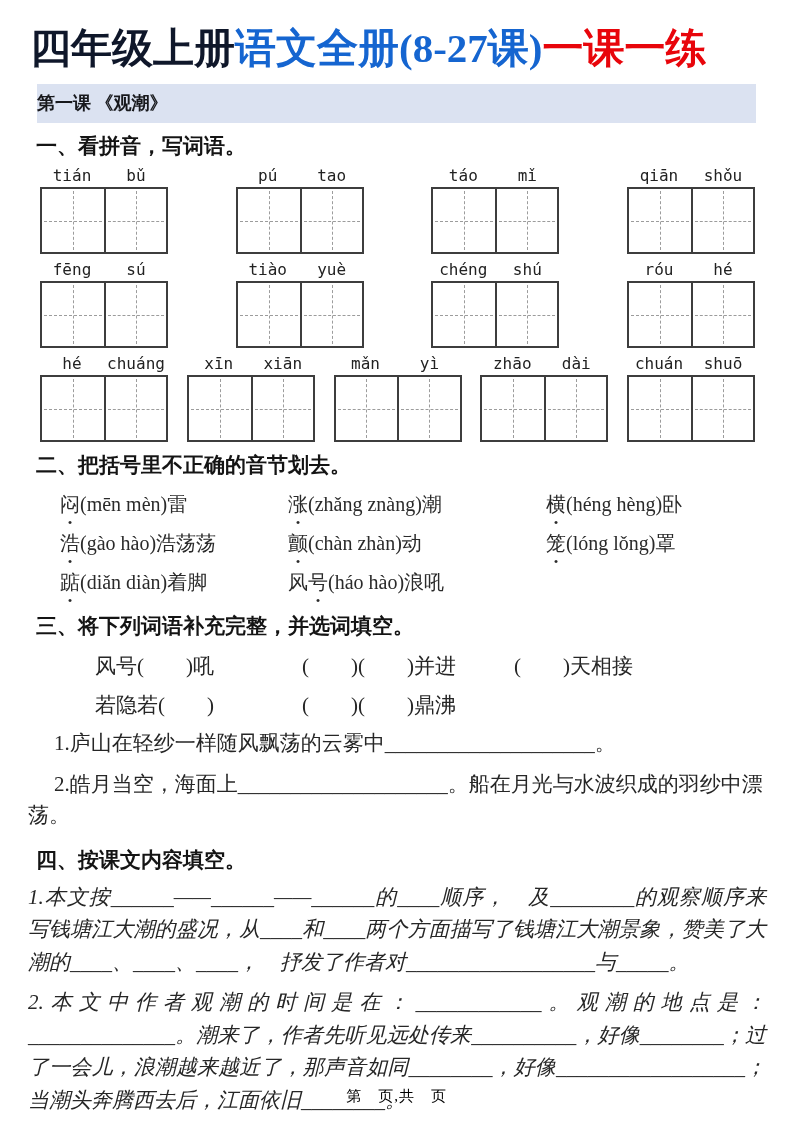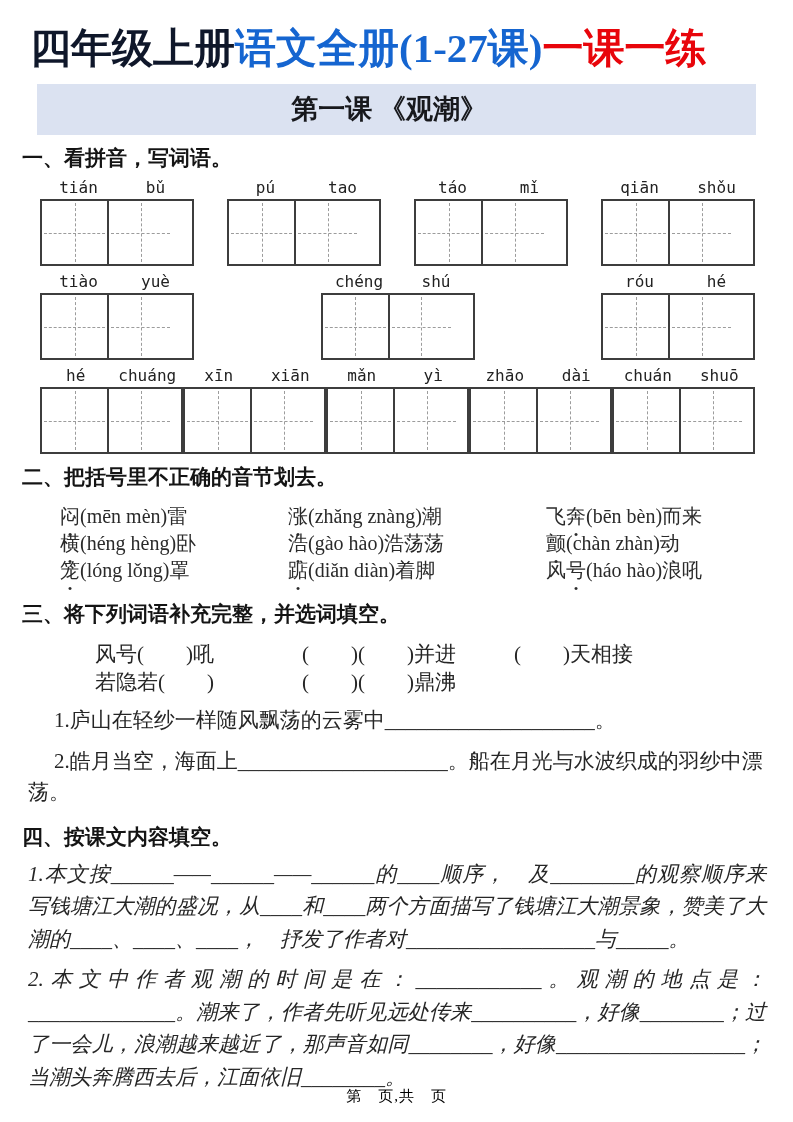--- a/index.html
+++ b/index.html
@@ -20,42 +20,42 @@
     letter-spacing: 0px;
     line-height: 1.1;
   }
   .doc-title .t-black { color: #0f172a; }
   .doc-title .t-blue  { color: #1565d0; }
   .doc-title .t-red   { color: #e8050b; }
 
   .lesson-band {
     margin: 13px 37px 0 37px;
     background: #dbe2f1;
-    text-align: center;
-    font-size: 27px;
+    text-align: left;
+    font-size: 18px;
     font-weight: bold;
     color: #17181c;
     padding: 7px 15px 8px 0;
   }
 
   .sec-heading {
-    margin: 9px 0 0 22px;
+    margin: 9px 0 0 36px;
     font-size: 21px;
     font-weight: bold;
     color: #141414;
   }
 
   
   #pinyin-rows { margin: 2px 38px 0 40px; }
   .pin-row {
     display: flex;
     justify-content: space-between;
     margin-top: 2px;
   }
-  .pin-group { width: 154px; }
+  .pin-group { width: 128px; }
   .pin-labels {
     display: flex;
     height: 25px;
     align-items: flex-end;
     padding-bottom: 2px;
   }
   .pin-labels span {
     flex: 1;
     text-align: center;
     font-family: "DejaVu Sans Mono", monospace;
@@ -79,39 +79,41 @@
     content: ""; position: absolute;
     top: 50%; left: 2px; right: 2px;
     border-top: 1px dashed #9c9c9c;
   }
 
   
   #syllable-grid {
     margin: 12px 15px 0 60px;
     display: grid;
     grid-template-columns: 228px 258px 1fr;
+    row-gap: 12px;
     font-size: 20px;
     color: #2a2a2a;
   }
   .syl-item { white-space: nowrap; }
   .emph { position: relative; display: inline-block; }
   .emph::after {
     content: "•";
     position: absolute;
     left: 50%; transform: translateX(-50%);
     bottom: -13px;
     font-size: 13px;
     color: #2a2a2a;
   }
 
   
   #phrase-rows {
     margin: 12px 0 0 95px;
     display: grid;
     grid-template-columns: 207px 212px 1fr;
+    row-gap: 11px;
     font-size: 21px;
     color: #262626;
   }
   .phrase { white-space: nowrap; }
 
   .fill-item {
     margin: 9px 28px 0 28px;
     font-size: 21px;
     line-height: 1.5;
     color: #262626;
@@ -135,21 +137,21 @@
     text-align: center;
     font-size: 15px;
     color: #000000;
     letter-spacing: 1px;
   }
 </style>
 </head>
 <body>
 
 <div class="doc-title">
-  <span class="t-black">四年级上册</span><span class="t-blue">语文全册(1-27课)</span><span class="t-red">一课一练</span>
+  <span class="t-black">四年级上册</span><span class="t-blue">语文全册(8-27课)</span><span class="t-red">一课一练</span>
 </div>
 
 <div class="lesson-band">第一课 《观潮》</div>
 
 <div class="sec-heading">一、看拼音，写词语。</div>
 <div id="pinyin-rows">
     <div class="pin-row">
       <div class="pin-group">
         <div class="pin-labels">
           <span>tián</span>
@@ -185,20 +187,30 @@
           <span>qiān</span>
           <span>shǒu</span>
         </div>
         <div class="cell-box">
           <div class="cell"></div>
           <div class="cell"></div>
         </div>
       </div>
     </div>
     <div class="pin-row">
+      <div class="pin-group">
+        <div class="pin-labels">
+          <span>fēng</span>
+          <span>sú</span>
+        </div>
+        <div class="cell-box">
+          <div class="cell"></div>
+          <div class="cell"></div>
+        </div>
+      </div>
       <div class="pin-group">
         <div class="pin-labels">
           <span>tiào</span>
           <span>yuè</span>
         </div>
         <div class="cell-box">
           <div class="cell"></div>
           <div class="cell"></div>
         </div>
       </div>
@@ -274,21 +286,20 @@
           <div class="cell"></div>
         </div>
       </div>
     </div>
   </div>
 
 <div class="sec-heading">二、把括号里不正确的音节划去。</div>
 <div id="syllable-grid">
     <div class="syl-item"><span class="emph">闷</span>(mēn mèn)雷</div>
     <div class="syl-item"><span class="emph">涨</span>(zhǎng znàng)潮</div>
-    <div class="syl-item">飞<span class="emph">奔</span>(bēn bèn)而来</div>
     <div class="syl-item"><span class="emph">横</span>(héng hèng)卧</div>
     <div class="syl-item"><span class="emph">浩</span>(gào hào)浩荡荡</div>
     <div class="syl-item"><span class="emph">颤</span>(chàn zhàn)动</div>
     <div class="syl-item"><span class="emph">笼</span>(lóng lǒng)罩</div>
     <div class="syl-item"><span class="emph">踮</span>(diǎn diàn)着脚</div>
     <div class="syl-item">风<span class="emph">号</span>(háo hào)浪吼</div>
   </div>
 
 <div class="sec-heading" style="margin-top:16px">三、将下列词语补充完整，并选词填空。</div>
 <div id="phrase-rows">

